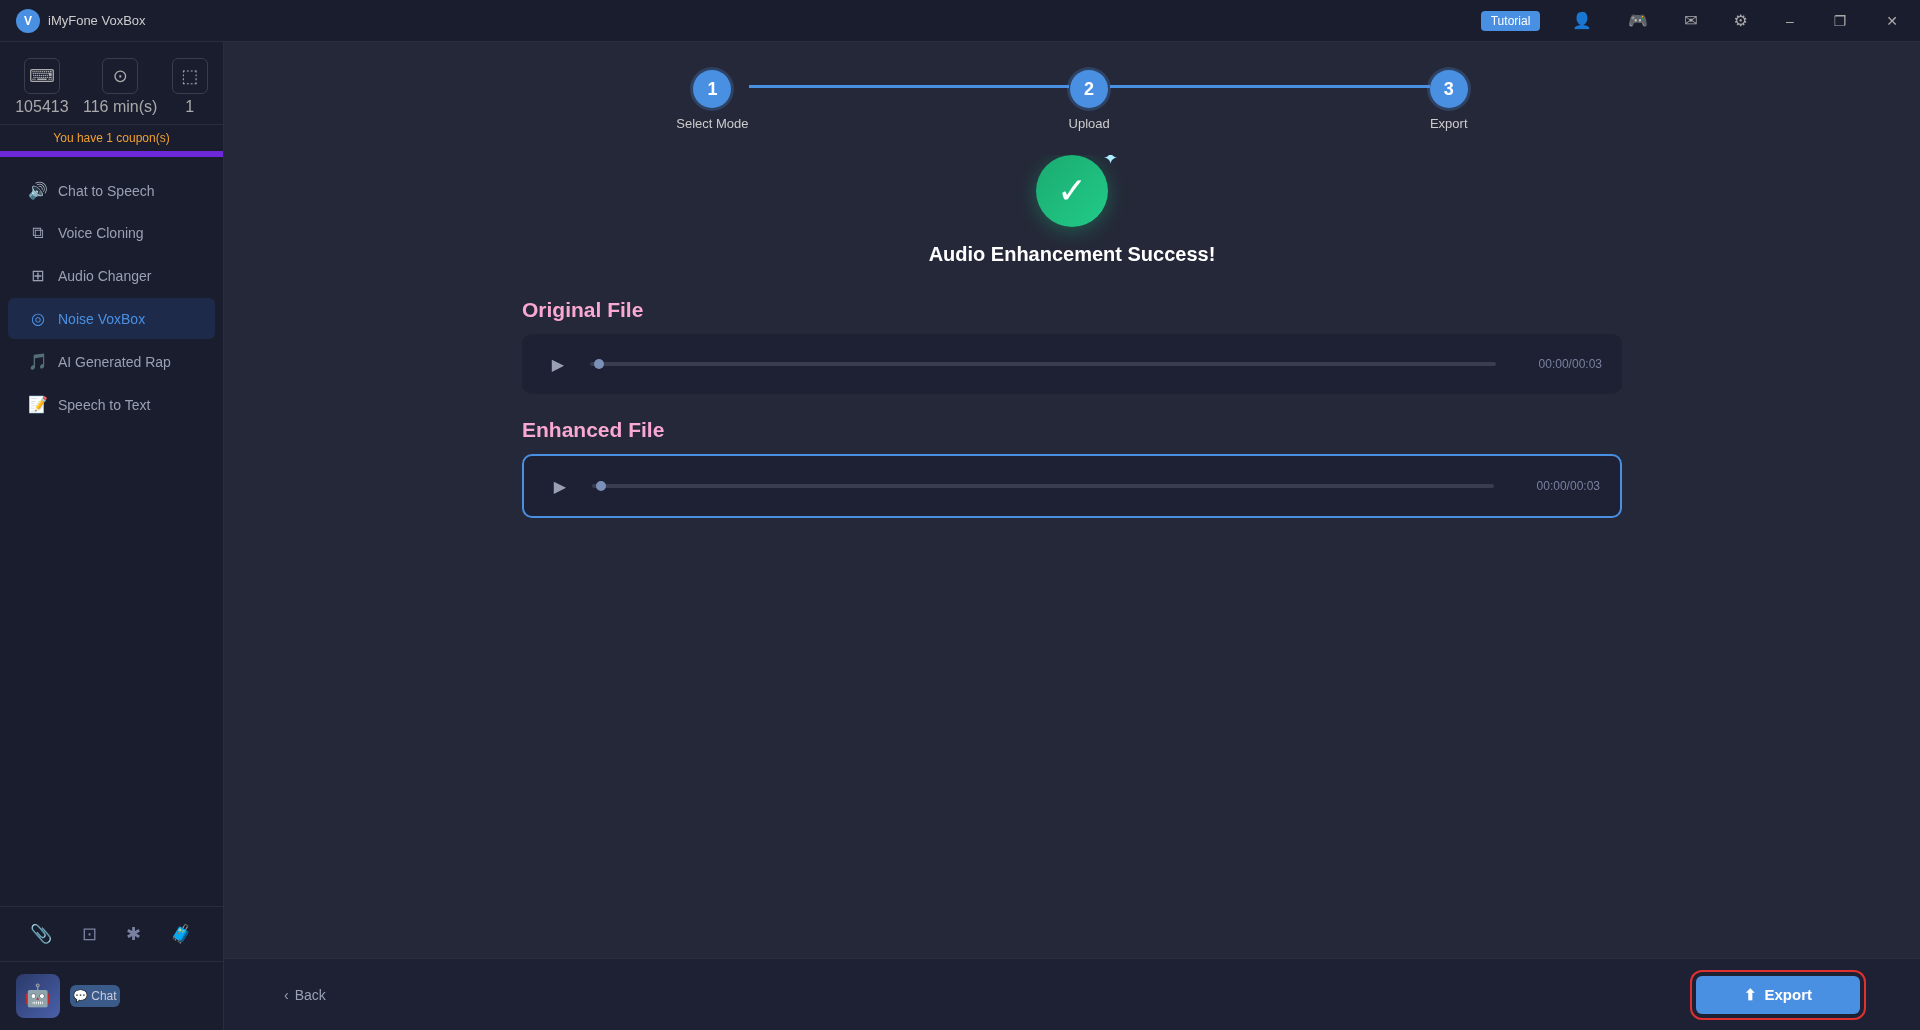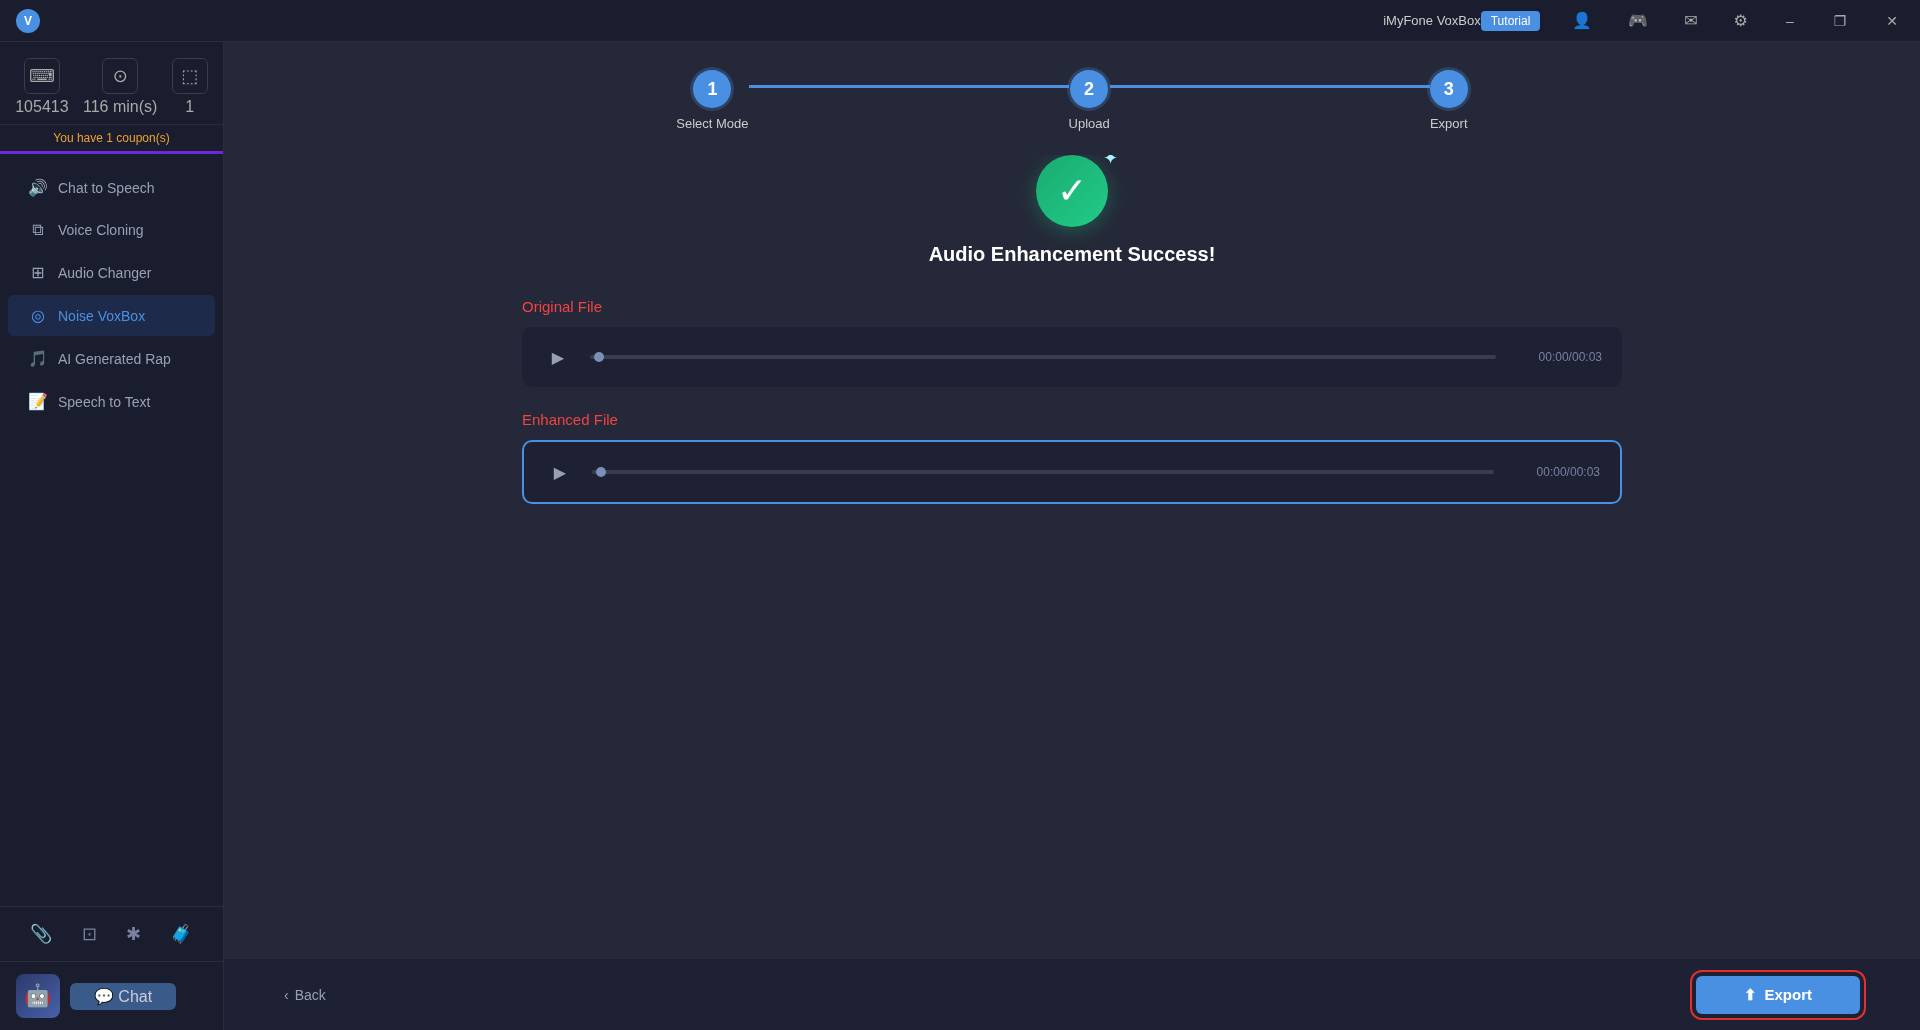--- a/index.html
+++ b/index.html
@@ -34,21 +34,20 @@
       justify-content: center;
       margin-right: 8px;
       font-size: 12px;
       font-weight: bold;
       color: #fff;
     }
     .titlebar-title {
       font-size: 13px;
       color: #ccc;
       flex: 1;
-      text-align: right;
     }
     .titlebar-right {
       display: flex;
       align-items: center;
       gap: 28px;
     }
     .tutorial-btn {
       background: #4a90e2;
       color: #fff;
       border: none;
@@ -113,21 +112,21 @@
     }
     .stat-num {
       font-size: 16px;
       color: #aaa;
     }
     .coupon-bar {
       text-align: center;
       padding: 6px;
       font-size: 12px;
       color: #f0a030;
-      border-bottom: 3px solid #6d28d9;
+      border-bottom: 6px solid #6d28d9;
     }
 
     .sidebar-nav {
       display: flex;
       flex-direction: column;
       padding: 12px 0;
       flex: 1;
     }
     .nav-item {
       display: flex;
@@ -178,22 +177,22 @@
       background: linear-gradient(135deg, #2a3a6a, #4a60aa);
       border-radius: 8px;
       display: flex;
       align-items: center;
       justify-content: center;
       font-size: 22px;
     }
     .speech-bubble {
       background: #3a5a8a;
       border-radius: 6px;
-      padding: 4px 24px;
-      font-size: 16px;
+      padding: 4px 3px;
+      font-size: 12px;
       color: #ccd;
       position: relative;
     }
 
     
     .content {
       flex: 1;
       background: #252838;
       display: flex;
       flex-direction: column;
@@ -278,23 +277,23 @@
       color: #fff;
       margin-bottom: 32px;
     }
 
     .file-section {
       width: 100%;
       max-width: 1100px;
       margin-bottom: 24px;
     }
     .file-label {
-      font-size: 15px;
-      font-weight: 400;
-      color: #ef4444;
+      font-size: 21px;
+      font-weight: 700;
+      color: #f9a8d4;
       margin-bottom: 12px;
     }
     .audio-player {
       background: #1e2133;
       border-radius: 10px;
       padding: 14px 20px;
       display: flex;
       align-items: center;
       gap: 16px;
     }

